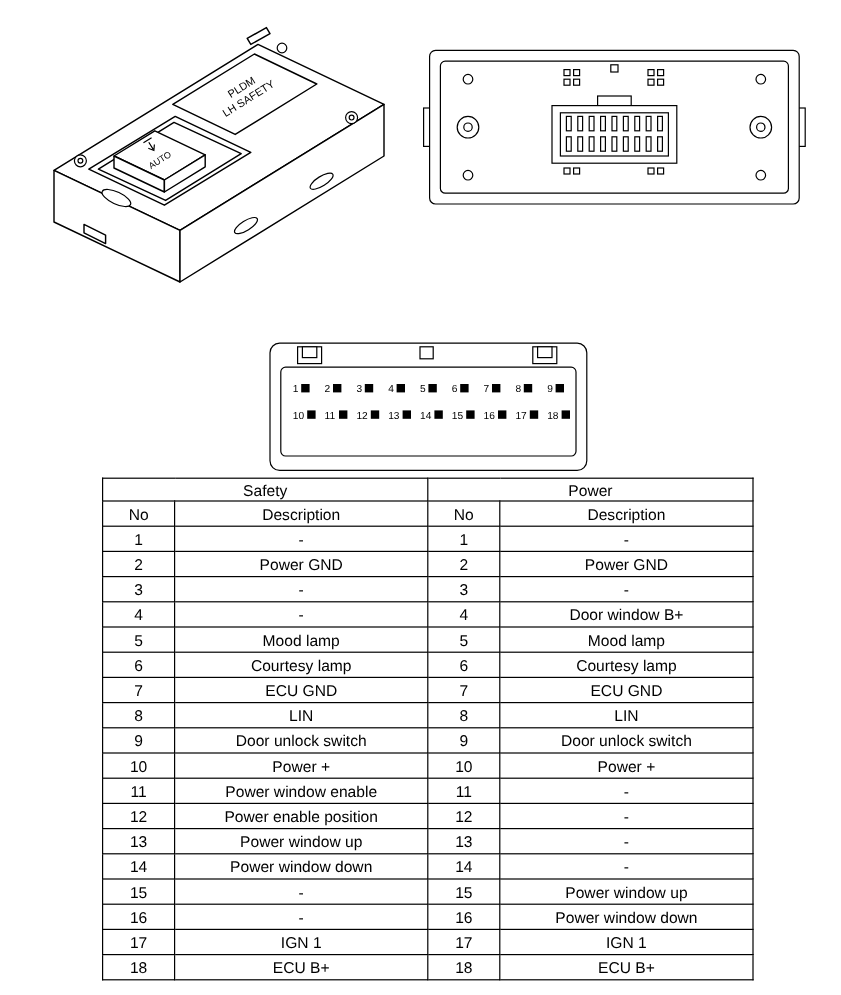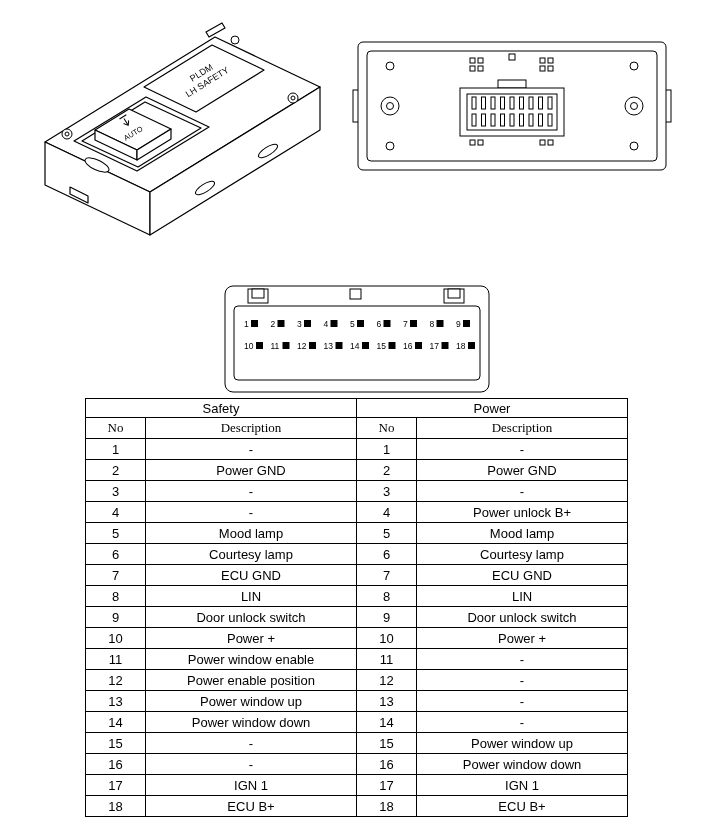--- a/index.html
+++ b/index.html
@@ -27,21 +27,21 @@
   table.pin-table th, table.pin-table td {
     border: 1px solid #000;
     text-align: center;
     vertical-align: middle;
     padding: 0 2px;
     font-weight: normal;
     white-space: nowrap;
     overflow: hidden;
   }
   table.pin-table thead tr.group-row th { height: 18px; }
-  table.pin-table thead tr.sub-row th { height: 20px; font-family: Liberation Serif, serif; }
+  table.pin-table thead tr.sub-row th { height: 20px; }
   table.pin-table tbody td { height: 20px; }
 
   [data-name="pin-row-1"] text, [data-name="pin-row-2"] text { font-size: 8.5px; }
 </style>
 </head>
 <body>
 
 <div class="page" data-name="page">
 
   <svg data-name="switch-module-isometric-view" style="left:10px; top:2px;" width="330" height="255" viewBox="0 0 330 255">
@@ -228,21 +228,21 @@
         <tr data-name="table-row">
           <td data-name="safety-pin-no-cell">3</td>
           <td data-name="safety-description-cell">-</td>
           <td data-name="manual-pin-no-cell">3</td>
           <td data-name="manual-description-cell">-</td>
         </tr>
         <tr data-name="table-row">
           <td data-name="safety-pin-no-cell">4</td>
           <td data-name="safety-description-cell">-</td>
           <td data-name="manual-pin-no-cell">4</td>
-          <td data-name="manual-description-cell">Power unlock B+</td>
+          <td data-name="manual-description-cell">Door window B+</td>
         </tr>
         <tr data-name="table-row">
           <td data-name="safety-pin-no-cell">5</td>
           <td data-name="safety-description-cell">Mood lamp</td>
           <td data-name="manual-pin-no-cell">5</td>
           <td data-name="manual-description-cell">Mood lamp</td>
         </tr>
         <tr data-name="table-row">
           <td data-name="safety-pin-no-cell">6</td>
           <td data-name="safety-description-cell">Courtesy lamp</td>

